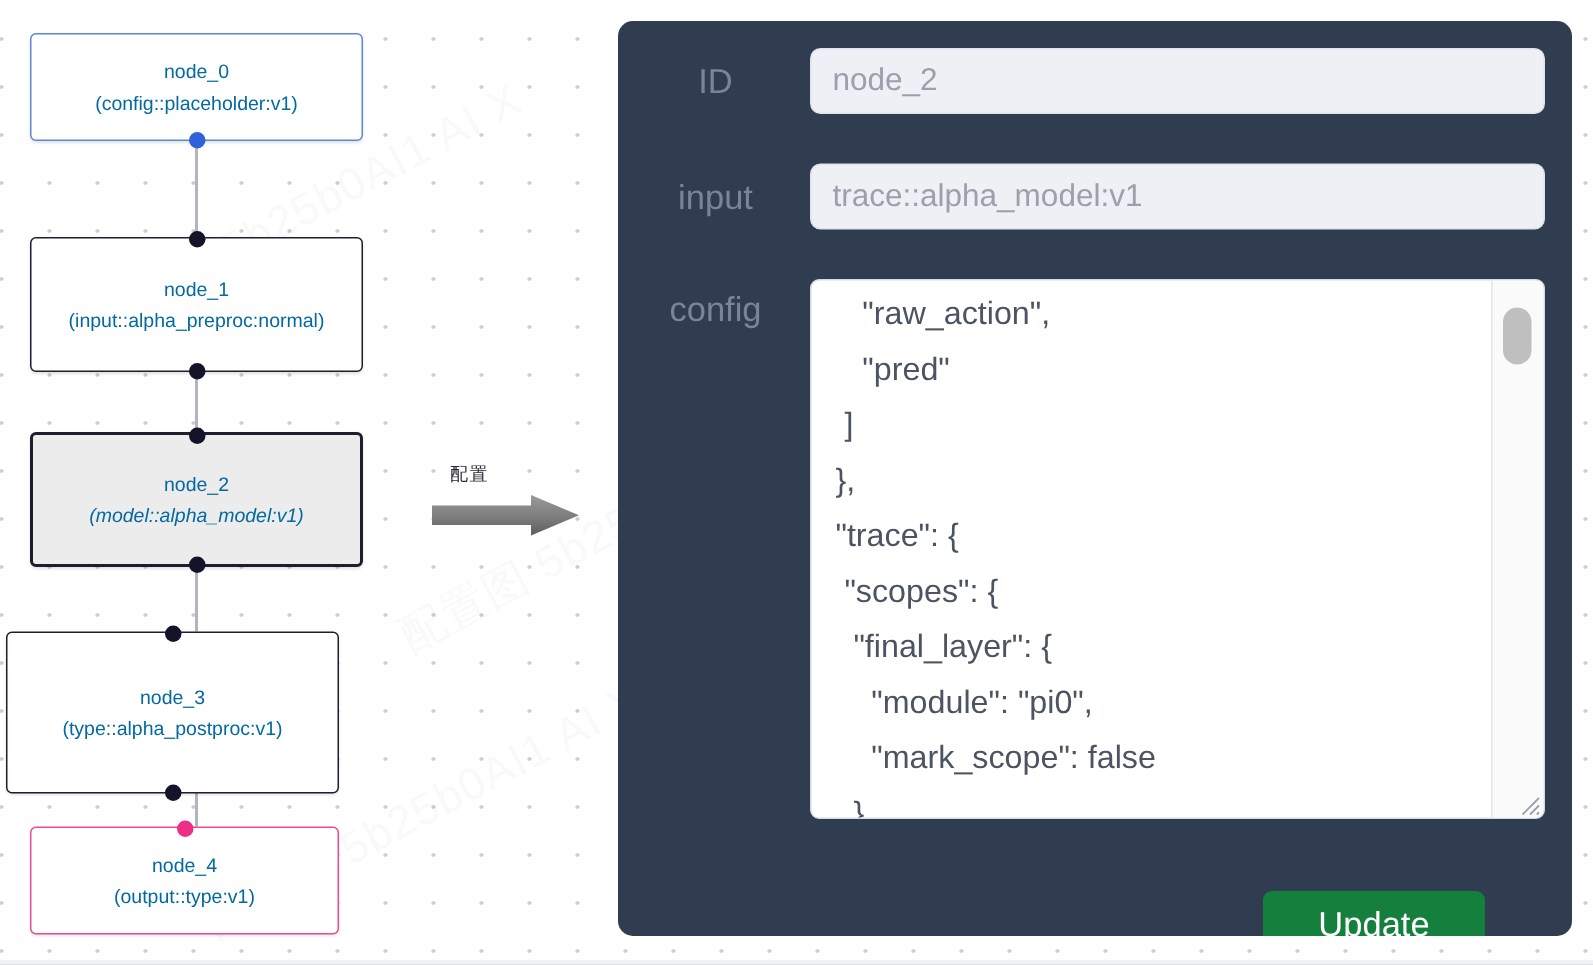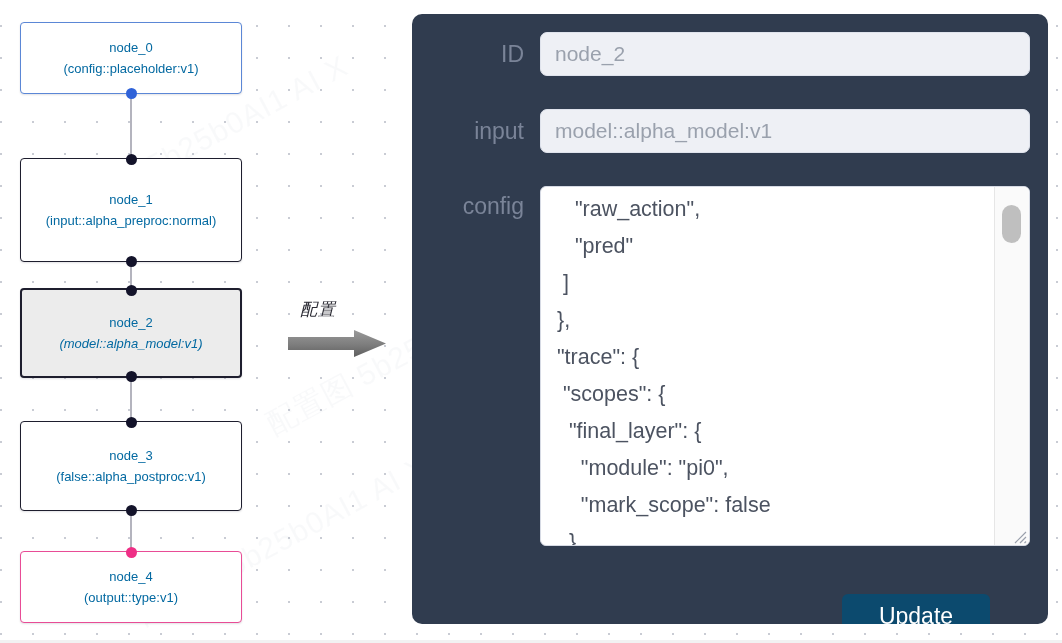--- a/index.html
+++ b/index.html
@@ -87,45 +87,44 @@
     position: absolute;
     width: 2px;
     background: #b4b4be;
     left: 131px;
     margin-left: -1px;
   }
 
   
   #arrow-group { position: absolute; left: 288px; top: 298px; width: 110px; height: 62px; }
   #arrow-caption {
-    position: absolute; left: 12px; top: 0;
-    font-size: 17px; color: #2a2a33; letter-spacing: 1px;
-    font-family: "Liberation Sans", sans-serif;
-    font-style: italic;
+    position: absolute; left: 12px; top: 10px;
+    font-size: 12px; color: #2a2a33; letter-spacing: 1px;
+    font-family: "Liberation Sans", sans-serif;
   }
   #arrow-shape { position: absolute; left: 0; top: 32px; }
 
   
   #config-panel {
     position: absolute;
     left: 412px; top: 14px;
     width: 636px; height: 610px;
     background: #303c4f;
     border-radius: 10px;
     overflow: hidden;
     box-sizing: border-box;
   }
   .form-row {
     position: absolute;
     display: flex;
     align-items: flex-start;
   }
   .form-label {
     width: 110px;
-    text-align: right;
+    text-align: center;
     padding-right: 16px;
     color: #7a8498;
     font-size: 23px;
     line-height: 44px;
     box-sizing: border-box;
     font-family: "Liberation Sans", sans-serif;
   }
   .text-input {
     box-sizing: border-box;
     width: 490px; height: 44px;
@@ -185,21 +184,21 @@
     position: absolute;
     right: 2px; bottom: 1px;
     width: 16px; height: 16px;
   }
 
   
   #update-button {
     position: absolute;
     left: 430px; top: 580px;
     width: 148px; height: 44px;
-    background: #0c4a6e;
+    background: #15803d;
     color: #ffffff;
     border: none;
     border-radius: 6px 6px 0 0;
     font-size: 23px;
     font-family: "Liberation Sans", sans-serif;
     text-align: center;
     line-height: 42px;
     cursor: pointer;
     padding: 0;
   }
@@ -229,42 +228,42 @@
   <div class="edge" style="top:248px; height:40px;"></div>
   <div class="edge" style="top:378px; height:43px;"></div>
   <div class="edge" style="top:511px; height:40px;"></div>
 
   <div class="node is-input" style="left:20px; top:22px; width:222px; height:72px;">
     <span class="nlabel">node_0</span>
     <span class="nlabel">(config::placeholder:v1)</span>
     <span class="handle bottom blue"></span>
   </div>
 
-  <div class="node" style="left:20px; top:158px; width:222px; height:104px;">
+  <div class="node" style="left:20px; top:158px; width:222px; height:90px;">
     <span class="nlabel">node_1</span>
     <span class="nlabel" style="padding:0 2px;">(input::alpha_preproc:normal)</span>
     <span class="handle top"></span>
     <span class="handle bottom"></span>
   </div>
 
   <div class="node is-selected" style="left:20px; top:288px; width:222px; height:90px;">
     <span class="nlabel">node_2</span>
     <span class="nlabel" style="padding:0 2px;font-style:italic;">(model::alpha_model:v1)</span>
     <span class="handle top"></span>
     <span class="handle bottom"></span>
   </div>
 
-  <div class="node" style="left:20px; top:421px; width:222px; height:90px;">
+  <div class="node" style="left:4px; top:421px; width:222px; height:108px;">
     <span class="nlabel">node_3</span>
-    <span class="nlabel" style="padding:0 2px;">(false::alpha_postproc:v1)</span>
+    <span class="nlabel" style="padding:0 2px;">(type::alpha_postproc:v1)</span>
     <span class="handle top"></span>
     <span class="handle bottom"></span>
   </div>
 
-  <div class="node is-output" style="left:20px; top:551px; width:222px; height:72px;">
+  <div class="node is-output" style="left:20px; top:551px; width:206px; height:72px;">
     <span class="nlabel">node_4</span>
     <span class="nlabel">(output::type:v1)</span>
     <span class="handle top pink"></span>
   </div>
 
   <div id="arrow-group">
     <div id="arrow-caption">配置</div>
     <svg id="arrow-shape" width="100" height="28" viewBox="0 0 100 28">
       <defs>
         <linearGradient id="agrad" x1="0" y1="0" x2="0" y2="1">
@@ -280,21 +279,21 @@
 
 <div id="config-panel">
 
   <div class="form-row" style="left:18px; top:18px;">
     <div class="form-label">ID</div>
     <div class="text-input">node_2</div>
   </div>
 
   <div class="form-row" style="left:18px; top:95px;">
     <div class="form-label">input</div>
-    <div class="text-input">model::alpha_model:v1</div>
+    <div class="text-input">trace::alpha_model:v1</div>
   </div>
 
   <div class="form-row" id="config-row">
     <div class="form-label">config</div>
     <div id="config-area-wrap">
       <pre id="config-text">    "raw_action",
     "pred"
   ]
  },
  "trace": {

